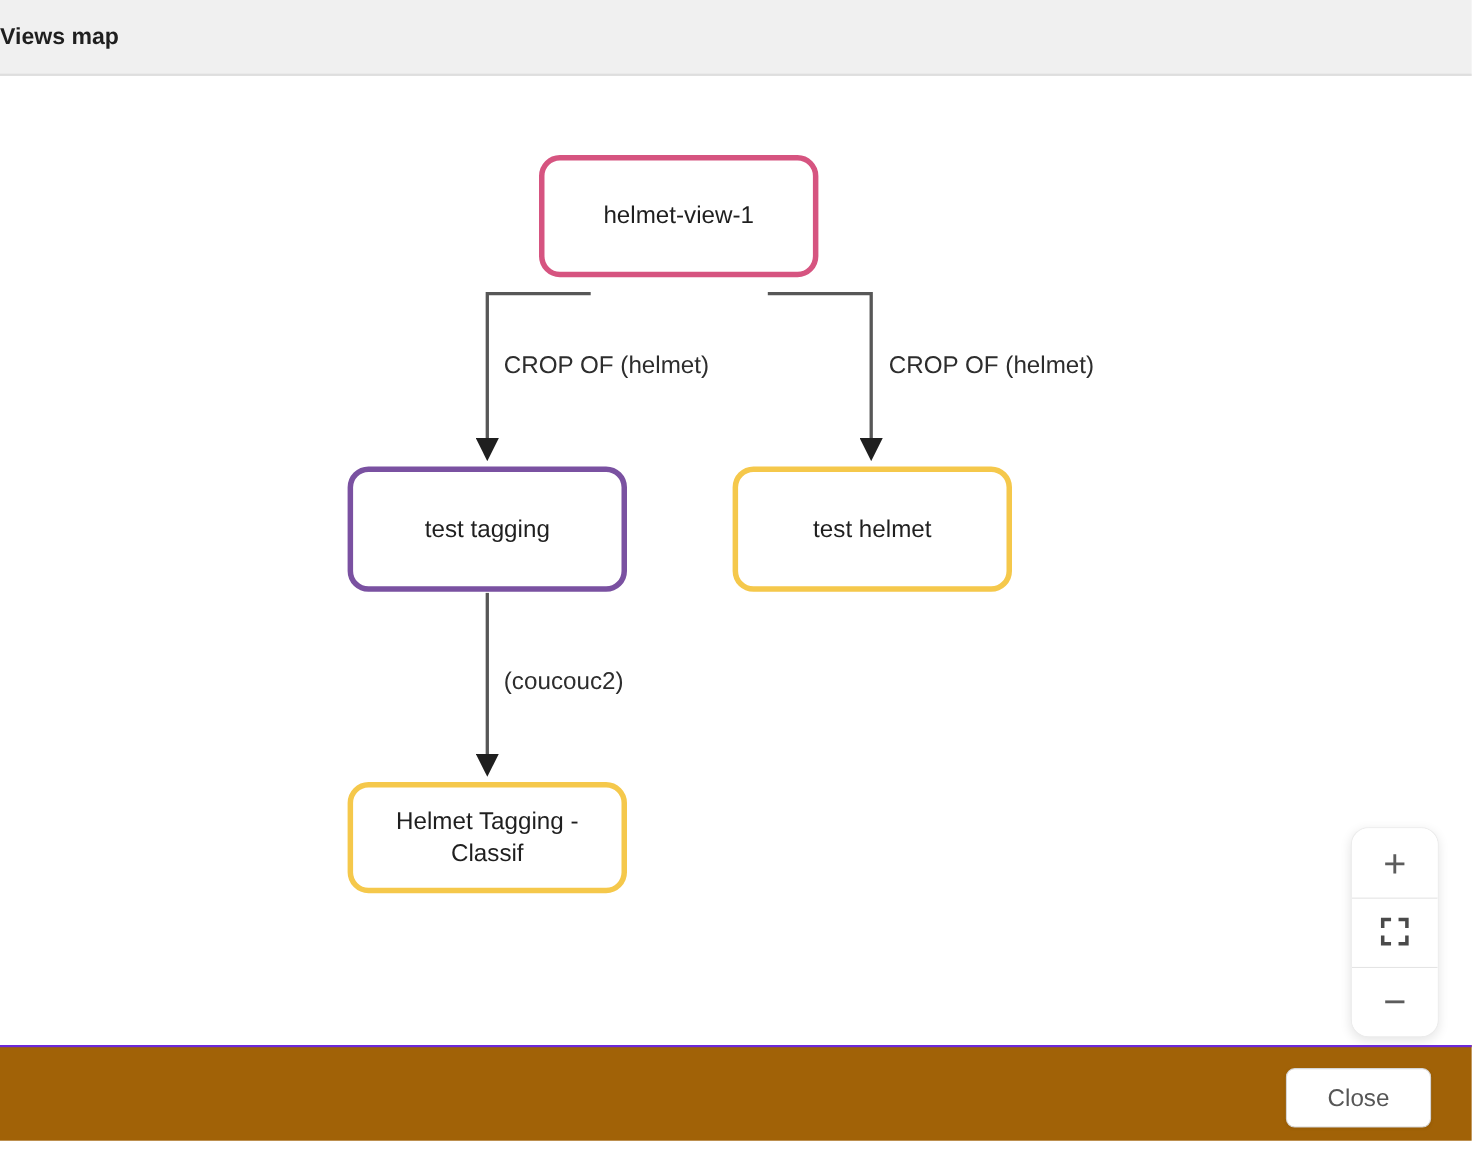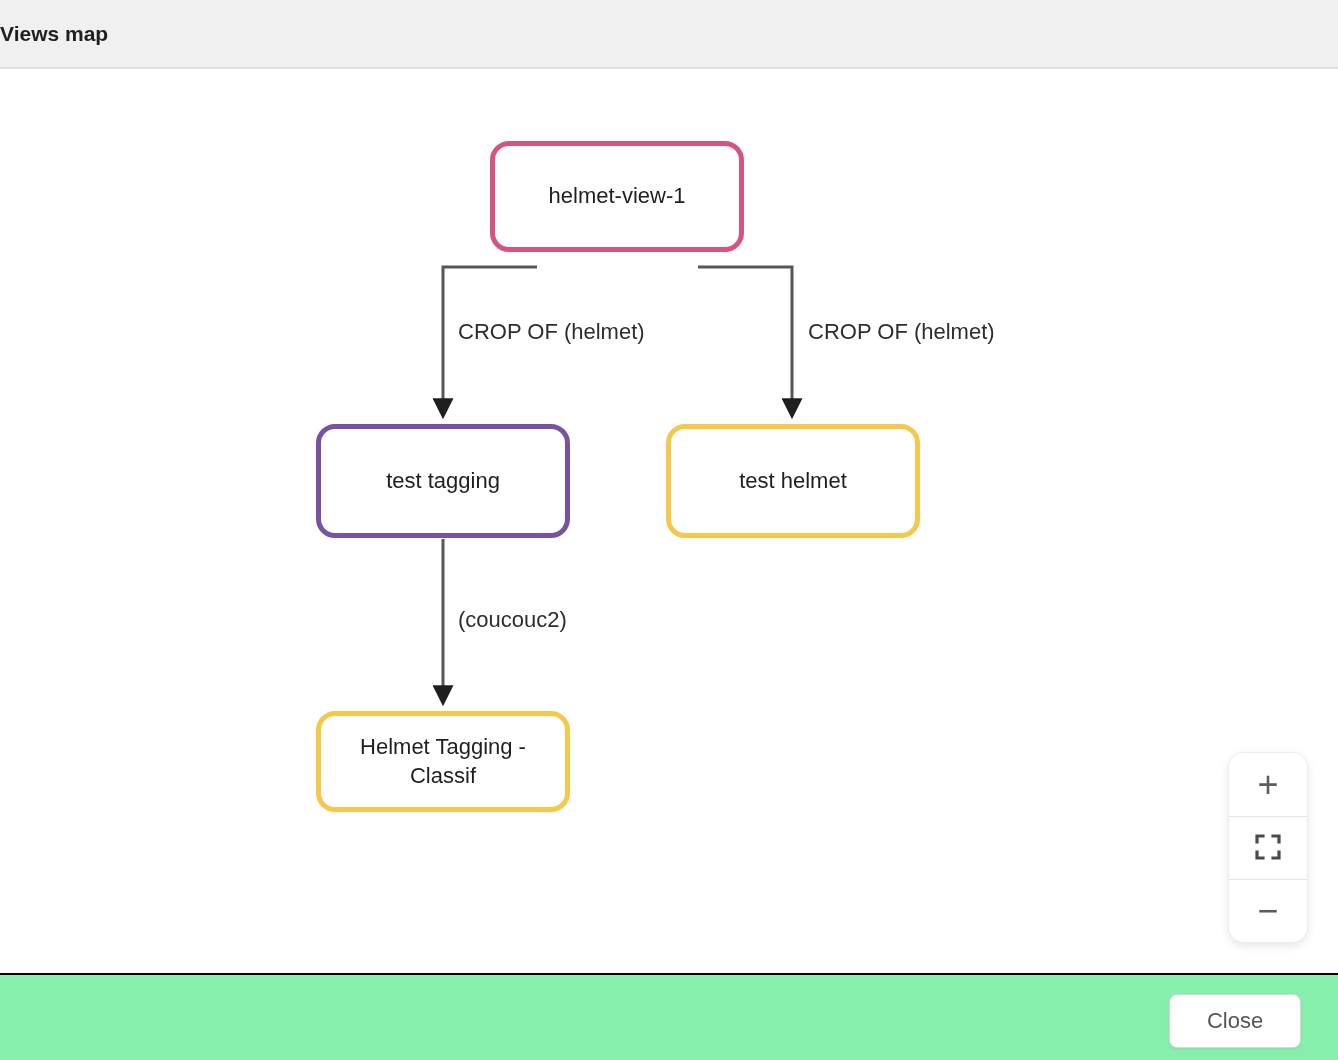--- a/index.html
+++ b/index.html
@@ -45,22 +45,22 @@
   .zoom-btn {
     width: 100%; height: 63px; background: #ffffff; border: none;
     display: flex; align-items: center; justify-content: center;
     color: #5c5c5c; cursor: pointer;
   }
   .zoom-btn + .zoom-btn { border-top: 1px solid #e4e4e4; }
   .zoom-glyph { font-size: 36px; font-weight: 300; line-height: 1; color: #5c5c5c; }
 
   
   .footer {
-    position: absolute; left: 0; top: 973px; width: 100%; height: 87px;
-    background: #86efac; border-top: 2px solid #000000;
+    position: absolute; left: 0; top: 950px; width: 100%; height: 87px;
+    background: #a16207; border-top: 2px solid #6d28d9;
   }
   .close-btn {
     position: absolute; right: 37px; top: 19px;
     width: 132px; height: 54px;
     background: #ffffff; border: 1px solid #d6d6d6; border-radius: 8px;
     box-shadow: 0 1px 3px rgba(0,0,0,0.06);
     font-family: "Liberation Sans", sans-serif;
     font-size: 22px; color: #565656; cursor: pointer;
   }
 </style>

